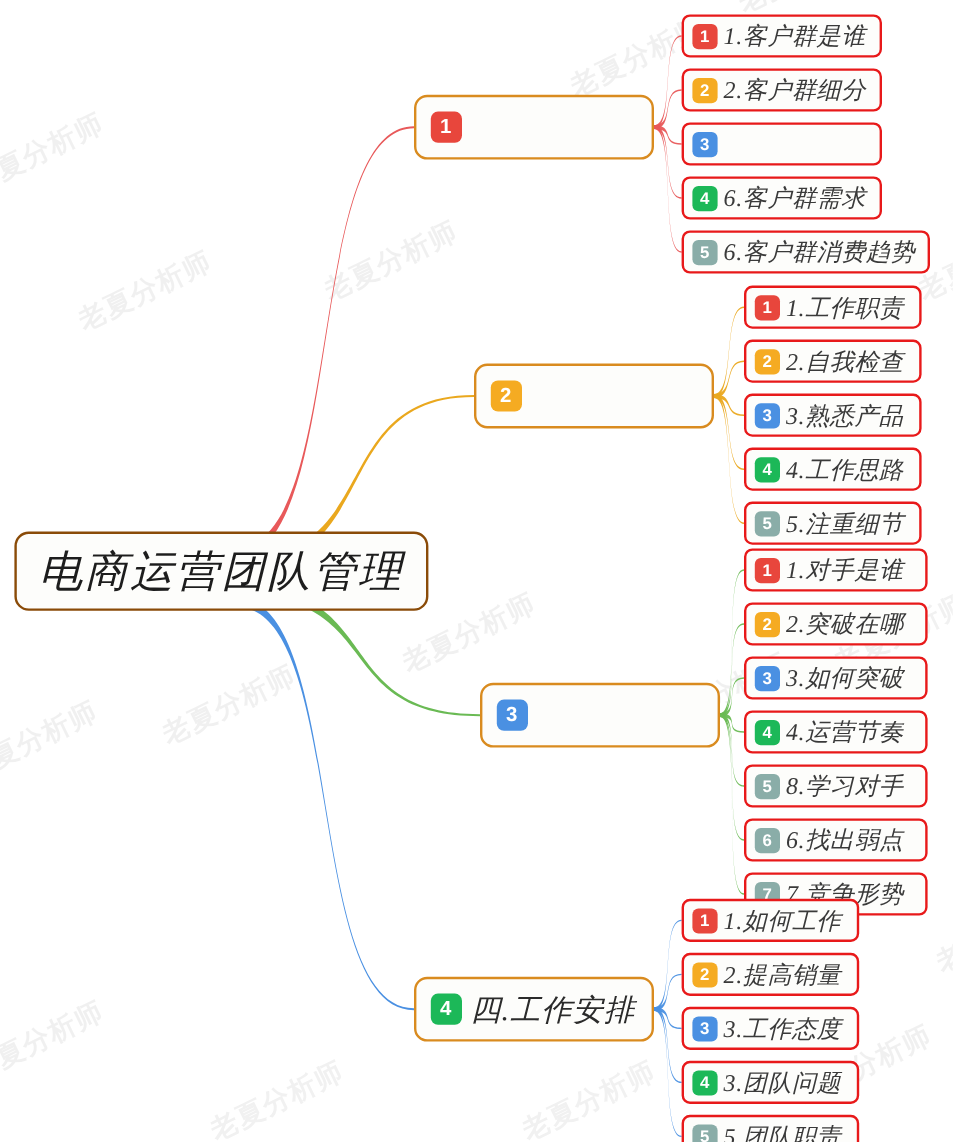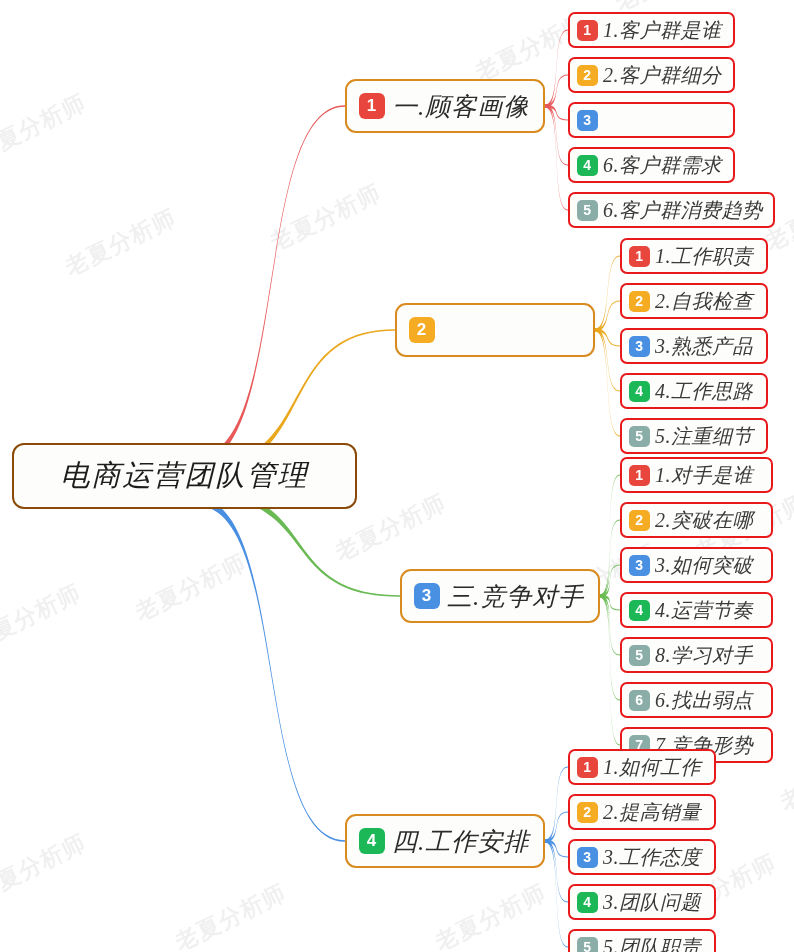--- a/index.html
+++ b/index.html
@@ -24,21 +24,21 @@
   
   svg.links{position:absolute;left:0;top:0;width:794px;height:952px;z-index:2;}
 
   
   .node{position:absolute;box-sizing:border-box;display:flex;align-items:center;
         background:#fdfdfb;z-index:3;white-space:nowrap;}
 
   .root{
     border:2.5px solid #8a4b08;border-radius:12px;
     padding:0 26px;justify-content:center;
-    font-size:29px;color:#1d1d1d;letter-spacing:2px;
+    font-size:36px;color:#1d1d1d;letter-spacing:2px;
   }
 
   .branch{
     border:2.5px solid #d98b1f;border-radius:11px;
     padding:0 14px 0 12px;
     font-size:25px;color:#2b2b2b;letter-spacing:1px;
   }
 
   .leaf{
     border:2.2px solid #e8191a;border-radius:7px;
@@ -108,21 +108,20 @@
       <path d="M 545 839.4 C 563 839.4 550 901.4 568 901.4 L 568 902.6 C 550 902.6 563 842.6 545 842.6 Z" fill="#4a90e2" opacity="0.95"></path>
       <path d="M 545 839.4 C 563 839.4 550 946.4 568 946.4 L 568 947.6 C 550 947.6 563 842.6 545 842.6 Z" fill="#4a90e2" opacity="0.95"></path>
     </svg>
 
   <div id="nodes">
       <div class="node root" style="left: 12px; top: 443px; width: 345px; height: 66px;">
         <span class="ntext">电商运营团队管理</span>
       </div>
       <div class="node branch" style="left: 345px; top: 79px; width: 200px; height: 54px;">
         <span class="badge" style="background: rgb(232, 70, 60);">1</span>
-        <span class="ntext">一.顾客画像</span>
       </div>
       <div class="node leaf" style="left: 568px; top: 12px; width: 167px; height: 36px;">
         <span class="badge" style="background: rgb(232, 70, 60);">1</span>
         <span class="ntext">1.客户群是谁</span>
       </div>
       <div class="node leaf" style="left: 568px; top: 57px; width: 167px; height: 36px;">
         <span class="badge" style="background: rgb(245, 171, 34);">2</span>
         <span class="ntext">2.客户群细分</span>
       </div>
       <div class="node leaf" style="left: 568px; top: 102px; width: 167px; height: 36px;">
@@ -154,21 +153,20 @@
       <div class="node leaf" style="left: 620px; top: 373px; width: 148px; height: 36px;">
         <span class="badge" style="background: rgb(28, 184, 88);">4</span>
         <span class="ntext">4.工作思路</span>
       </div>
       <div class="node leaf" style="left: 620px; top: 418px; width: 148px; height: 36px;">
         <span class="badge" style="background: rgb(138, 173, 168);">5</span>
         <span class="ntext">5.注重细节</span>
       </div>
       <div class="node branch" style="left: 400px; top: 569px; width: 200px; height: 54px;">
         <span class="badge" style="background: rgb(74, 144, 226);">3</span>
-        <span class="ntext">三.竞争对手</span>
       </div>
       <div class="node leaf" style="left: 620px; top: 457px; width: 153px; height: 36px;">
         <span class="badge" style="background: rgb(232, 70, 60);">1</span>
         <span class="ntext">1.对手是谁</span>
       </div>
       <div class="node leaf" style="left: 620px; top: 502px; width: 153px; height: 36px;">
         <span class="badge" style="background: rgb(245, 171, 34);">2</span>
         <span class="ntext">2.突破在哪</span>
       </div>
       <div class="node leaf" style="left: 620px; top: 547px; width: 153px; height: 36px;">

